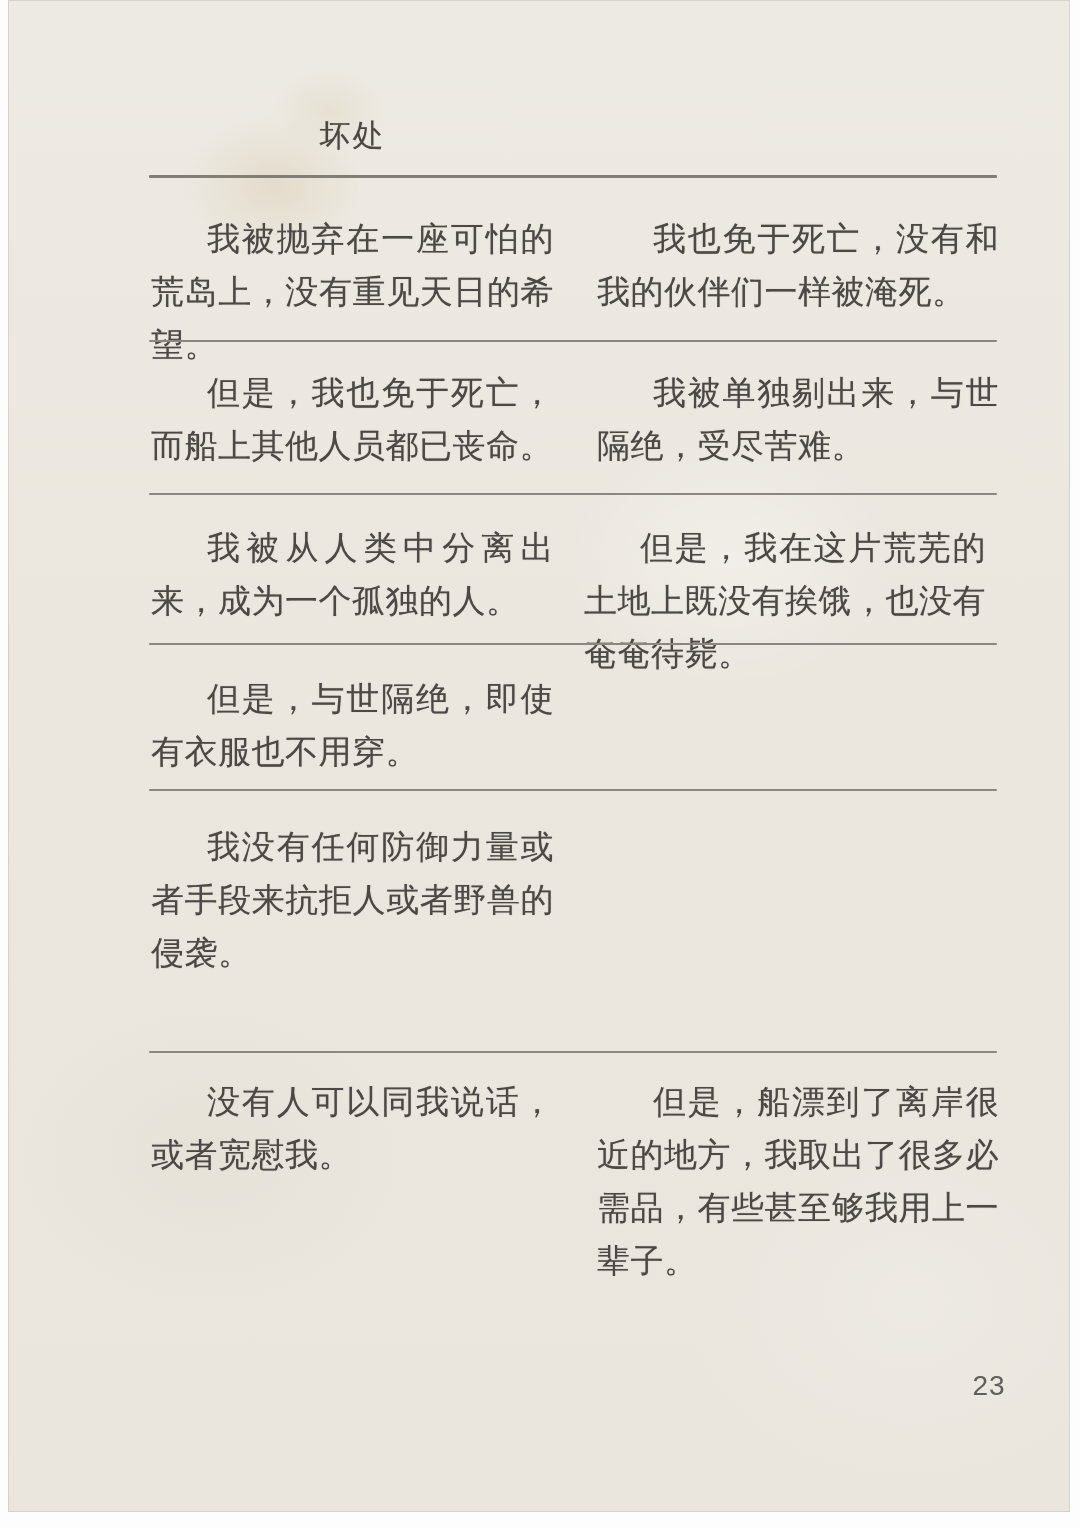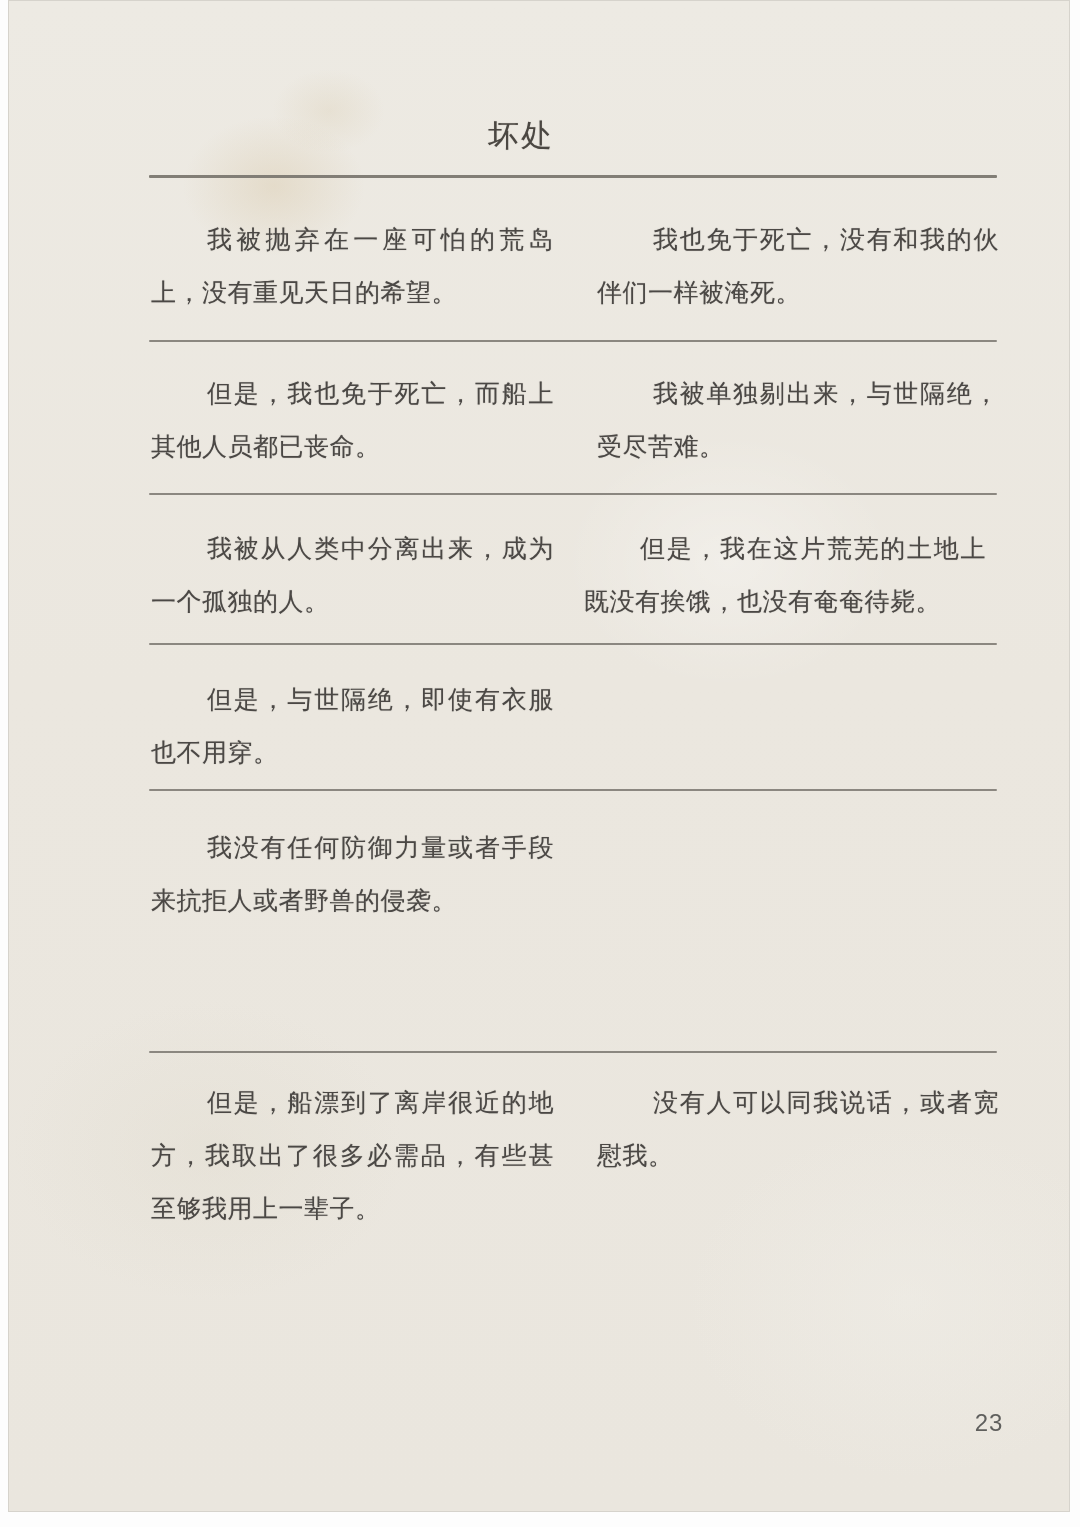--- a/index.html
+++ b/index.html
@@ -37,21 +37,21 @@
     position: absolute;
     top: 113px;
     height: 44px;
     line-height: 44px;
     text-align: center;
     font-size: 31px;
     color: #4b4742;
     letter-spacing: 2px;
     text-shadow: 0 0 1px rgba(75,71,66,0.35);
   }
-  .col-header.bad  { left: 142px; width: 403px; text-align: right; }
+  .col-header.bad  { left: 142px; width: 403px; }
   .col-header.good { left: 588px; width: 402px; }
 
   .rule {
     position: absolute;
     left: 140px;
     width: 848px;
     background: #8b8780;
     border-radius: 1px;
   }
   .rule.header-rule { top: 174px; height: 3px; background: #827e76; }
@@ -70,37 +70,37 @@
     column-gap: 43px;
   }
   .row.row1 { top: 212px; }
   .row.row2 { top: 366px; }
   .row.row3 { top: 521px; gap: 30px; }
   .row.row4 { top: 672px; }
   .row.row5 { top: 820px; }
   .row.row6 { top: 1075px; }
 
   .cell {
-    font-size: 25px;
+    font-size: 33px;
     line-height: 53px;
     color: #4b4845;
     text-align: justify;
     text-indent: 56px;
     letter-spacing: 0.5px;
     text-shadow: 0 0 1px rgba(75,72,69,0.40);
   }
 
   .page-number {
     position: absolute;
     left: 950px;
-    top: 1408px;
+    top: 1369px;
     width: 60px;
     text-align: center;
     font-family: "Liberation Sans", "DejaVu Sans", sans-serif;
-    font-size: 24px;
+    font-size: 28px;
     letter-spacing: 1px;
     color: #5f5f5d;
   }
 </style>
 </head>
 <body>
 
 <div class="stage">
   <div class="paper">
 
@@ -135,19 +135,19 @@
 
     <div class="rule r4"></div>
 
     <div class="row row5">
       <div class="cell">我没有任何防御力量或者手段来抗拒人或者野兽的侵袭。</div>
     </div>
 
     <div class="rule r5"></div>
 
     <div class="row row6">
+      <div class="cell">没有人可以同我说话，或者宽慰我。</div>
       <div class="cell">但是，船漂到了离岸很近的地方，我取出了很多必需品，有些甚至够我用上一辈子。</div>
-      <div class="cell">没有人可以同我说话，或者宽慰我。</div>
     </div>
 
     <div class="page-number">23</div>
   </div>
 </div>
 
 </body></html>

